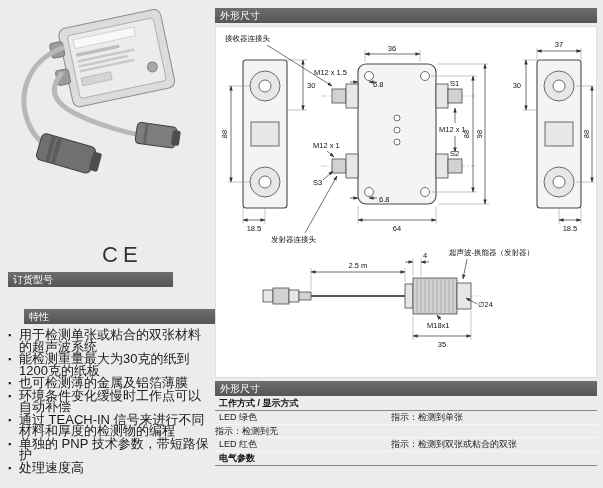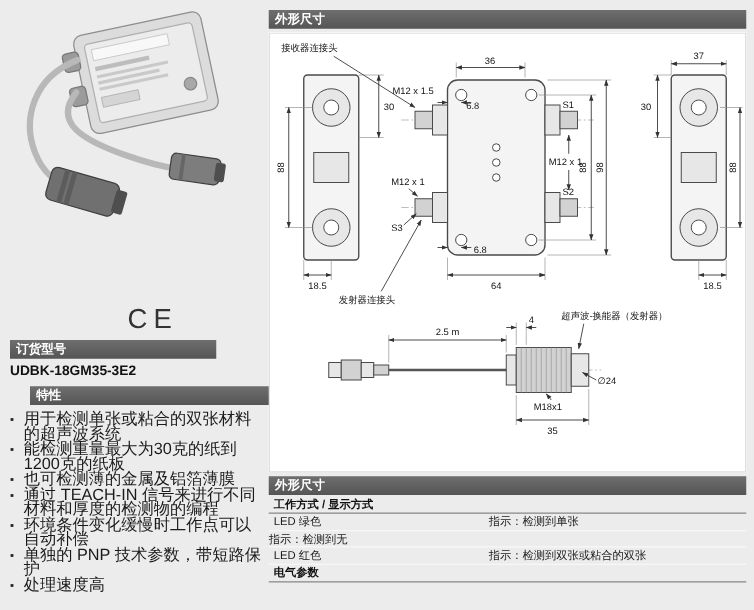--- a/index.html
+++ b/index.html
@@ -1,20 +1,20 @@
 <!DOCTYPE html>
 <html><head>
 <meta charset="utf-8">
 <style>
   *{margin:0;padding:0;box-sizing:border-box}
   html,body{background:#ececec}
   body{font-family:"Liberation Sans","DejaVu Sans",sans-serif}
   .page{position:relative;width:603px;height:488px;background:#ececec;overflow:hidden}
   .bar{position:absolute;background:linear-gradient(#6e6e6e,#555);color:#fff;font-size:10px;
-       font-weight:bold;line-height:15px;height:15px;padding-left:5px}
+       font-weight:normal;line-height:15px;height:15px;padding-left:5px}
   .b-order{left:8px;top:272px;width:165px}
   .b-feat{left:24px;top:309px;width:199px}
   .b-dim{left:215px;top:8px;width:382px}
   .b-tech{left:215px;top:381px;width:382px}
   .photo{position:absolute;left:8px;top:4px;width:200px;height:238px}
   .ce{position:absolute;left:102px;top:242px;font-size:22px;letter-spacing:5px;color:#333}
   .model{position:absolute;left:8px;top:291px;width:199px;font-size:11px;font-weight:bold;color:#111}
   .features{position:absolute;left:8px;top:329px;width:201px;list-style:none}
   .feat{position:relative;padding-left:11px;font-size:13px;line-height:11.5px;color:#1a1a1a;margin-bottom:1px}
   .bullet{position:absolute;left:0;top:-1px}
@@ -67,29 +67,28 @@
         <rect x="128" y="121" width="40" height="21" rx="4" fill="#7d7d7d" stroke="#3f3f3f"></rect>
         <rect x="136" y="121" width="3" height="21" fill="#666"></rect>
         <rect x="164" y="124" width="8" height="15" rx="2" fill="#4e4e4e"></rect>
       </g>
     </svg>
   </div>
 
   <div class="ce">CE</div>
 
   <div class="bar b-order">订货型号</div>
-  <div class="model">UDBK-18GM35-3E2</div>
 
   <div class="bar b-feat">特性</div>
   <ul class="features">
     <li class="feat"><span class="bullet"></span><span>用于检测单张或粘合的双张材料的超声波系统</span></li>
     <li class="feat"><span class="bullet"></span><span>能检测重量最大为30克的纸到1200克的纸板</span></li>
     <li class="feat"><span class="bullet"></span><span>也可检测薄的金属及铝箔薄膜</span></li>
+    <li class="feat"><span class="bullet"></span><span>环境条件变化缓慢时工作点可以自动补偿</span></li>
     <li class="feat"><span class="bullet"></span><span>通过 TEACH-IN 信号来进行不同材料和厚度的检测物的编程</span></li>
-    <li class="feat"><span class="bullet"></span><span>环境条件变化缓慢时工作点可以自动补偿</span></li>
     <li class="feat"><span class="bullet"></span><span>单独的 PNP 技术参数，带短路保护</span></li>
     <li class="feat"><span class="bullet"></span><span>处理速度高</span></li>
   </ul>
 
   <div class="bar b-dim">外形尺寸</div>
 
   <div class="drawing">
     <svg class="dwg" viewBox="0 0 382 352" width="382" height="352">
       <defs>
         <marker id="ma" markerWidth="7" markerHeight="6" refX="6.5" refY="3" orient="auto">

